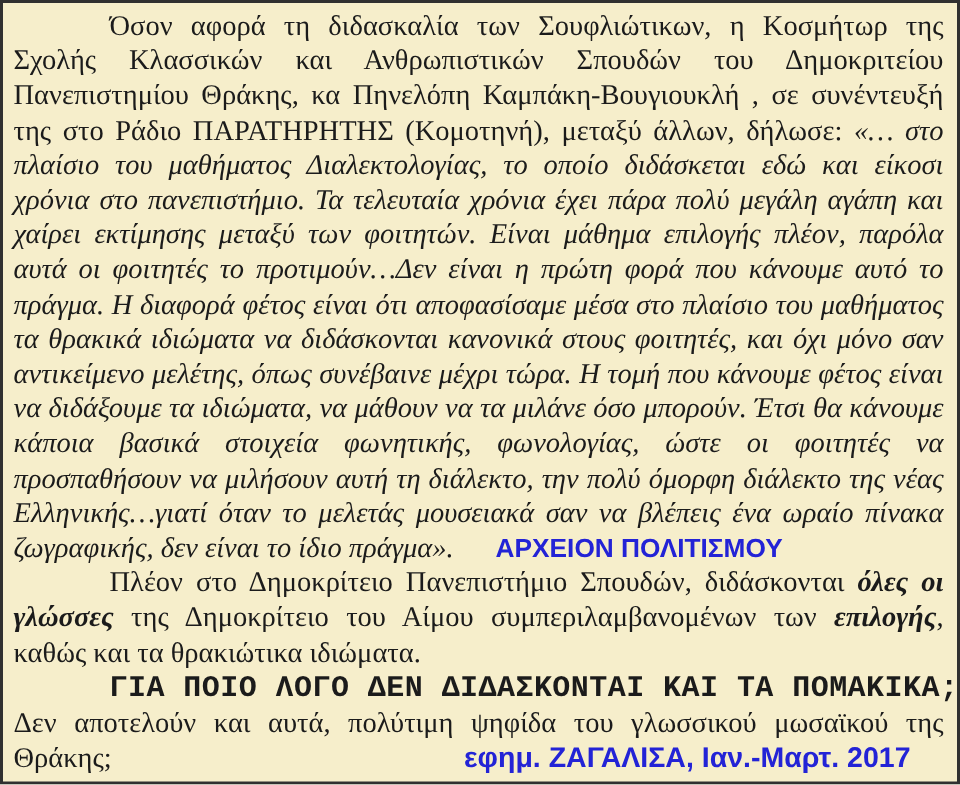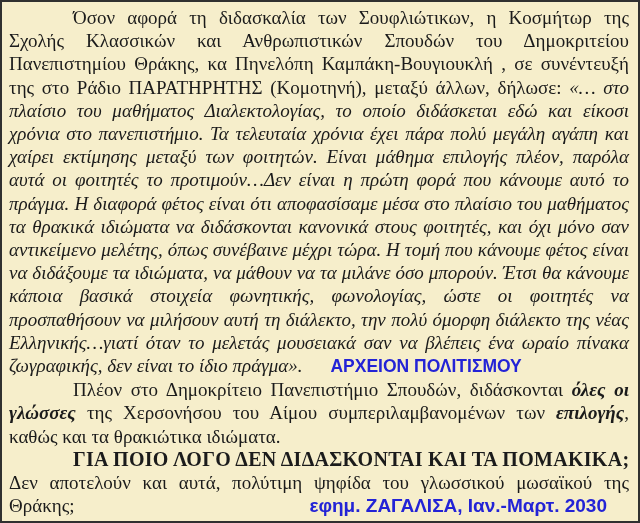--- a/index.html
+++ b/index.html
@@ -34,21 +34,21 @@
     font-size:20px;
     text-indent:64px;
     text-align:left;
     letter-spacing:0.3px;
     white-space:nowrap;
   }
   .p-relative{position:relative;}
   .seg-normal{font-style:normal;}
   .seg-italic{font-style:italic;}
   .seg-bold-italic{font-style:italic;font-weight:bold;}
-  .seg-bold{font-weight:bold;}
+  .seg-bold{font-weight:bold;font-family:Liberation Mono, monospace;}
   .seg-blue-inline{
     font-family:"Liberation Sans","DejaVu Sans",sans-serif;
     font-weight:700;
     font-style:normal;
     font-size:17.5px;
     color:var(--blue);
     margin-left:28px;
     white-space:nowrap;
   }
   .seg-blue-abs{
@@ -62,17 +62,17 @@
     color:var(--blue);
     white-space:nowrap;
   }
 </style>
 </head>
 <body>
 
 <div class="page">
   <div class="article" id="article">
       <p class="p-indent"><span class="seg-normal">Όσον αφορά τη διδασκαλία των Σουφλιώτικων, η Κοσμήτωρ της Σχολής Κλασσικών και Ανθρωπιστικών Σπουδών του Δημοκριτείου Πανεπιστημίου Θράκης, κα Πηνελόπη Καμπάκη-Βουγιουκλή , σε συνέντευξή της στο Ράδιο ΠΑΡΑΤΗΡΗΤΗΣ (Κομοτηνή), μεταξύ άλλων, δήλωσε: </span><span class="seg-italic">«… στο πλαίσιο του μαθήματος Διαλεκτολογίας, το οποίο διδάσκεται εδώ και είκοσι χρόνια στο πανεπιστήμιο. Τα τελευταία χρόνια έχει πάρα πολύ μεγάλη αγάπη και χαίρει εκτίμησης μεταξύ των φοιτητών. Είναι μάθημα επιλογής πλέον, παρόλα αυτά οι φοιτητές το προτιμούν…Δεν είναι η πρώτη φορά που κάνουμε αυτό το πράγμα. Η διαφορά φέτος είναι ότι αποφασίσαμε μέσα στο πλαίσιο του μαθήματος τα θρακικά ιδιώματα να διδάσκονται κανονικά στους φοιτητές, και όχι μόνο σαν αντικείμενο μελέτης, όπως συνέβαινε μέχρι τώρα. Η τομή που κάνουμε φέτος είναι να διδάξουμε τα ιδιώματα, να μάθουν να τα μιλάνε όσο μπορούν. Έτσι θα κάνουμε κάποια βασικά στοιχεία φωνητικής, φωνολογίας, ώστε οι φοιτητές να προσπαθήσουν να μιλήσουν αυτή τη διάλεκτο, την πολύ όμορφη διάλεκτο της νέας Ελληνικής…γιατί όταν το μελετάς μουσειακά σαν να βλέπεις ένα ωραίο πίνακα ζωγραφικής, δεν είναι το ίδιο πράγμα».</span><span class="seg-blue-inline">ΑΡΧΕΙΟΝ ΠΟΛΙΤΙΣΜΟΥ</span></p>
-      <p class="p-indent"><span class="seg-normal">Πλέον στο Δημοκρίτειο Πανεπιστήμιο Σπουδών, διδάσκονται </span><span class="seg-bold-italic">όλες οι γλώσσες</span><span class="seg-normal"> της Χερσονήσου του Αίμου συμπεριλαμβανομένων των </span><span class="seg-bold-italic">επιλογής</span><span class="seg-normal">, καθώς και τα θρακιώτικα ιδιώματα.</span></p>
+      <p class="p-indent"><span class="seg-normal">Πλέον στο Δημοκρίτειο Πανεπιστήμιο Σπουδών, διδάσκονται </span><span class="seg-bold-italic">όλες οι γλώσσες</span><span class="seg-normal"> της Δημοκρίτειο του Αίμου συμπεριλαμβανομένων των </span><span class="seg-bold-italic">επιλογής</span><span class="seg-normal">, καθώς και τα θρακιώτικα ιδιώματα.</span></p>
       <p class="p-heading"><span class="seg-bold">ΓΙΑ ΠΟΙΟ ΛΟΓΟ ΔΕΝ ΔΙΔΑΣΚΟΝΤΑΙ ΚΑΙ ΤΑ ΠΟΜΑΚΙΚΑ;</span></p>
-      <p class="p-relative"><span class="seg-normal">Δεν αποτελούν και αυτά, πολύτιμη ψηφίδα του γλωσσικού μωσαϊκού της Θράκης;</span><span class="seg-blue-abs">εφημ. ΖΑΓΑΛΙΣΑ, Ιαν.-Μαρτ. 2030</span></p>
+      <p class="p-relative"><span class="seg-normal">Δεν αποτελούν και αυτά, πολύτιμη ψηφίδα του γλωσσικού μωσαϊκού της Θράκης;</span><span class="seg-blue-abs">εφημ. ΖΑΓΑΛΙΣΑ, Ιαν.-Μαρτ. 2017</span></p>
     </div>
 </div>
 
 </body></html>

